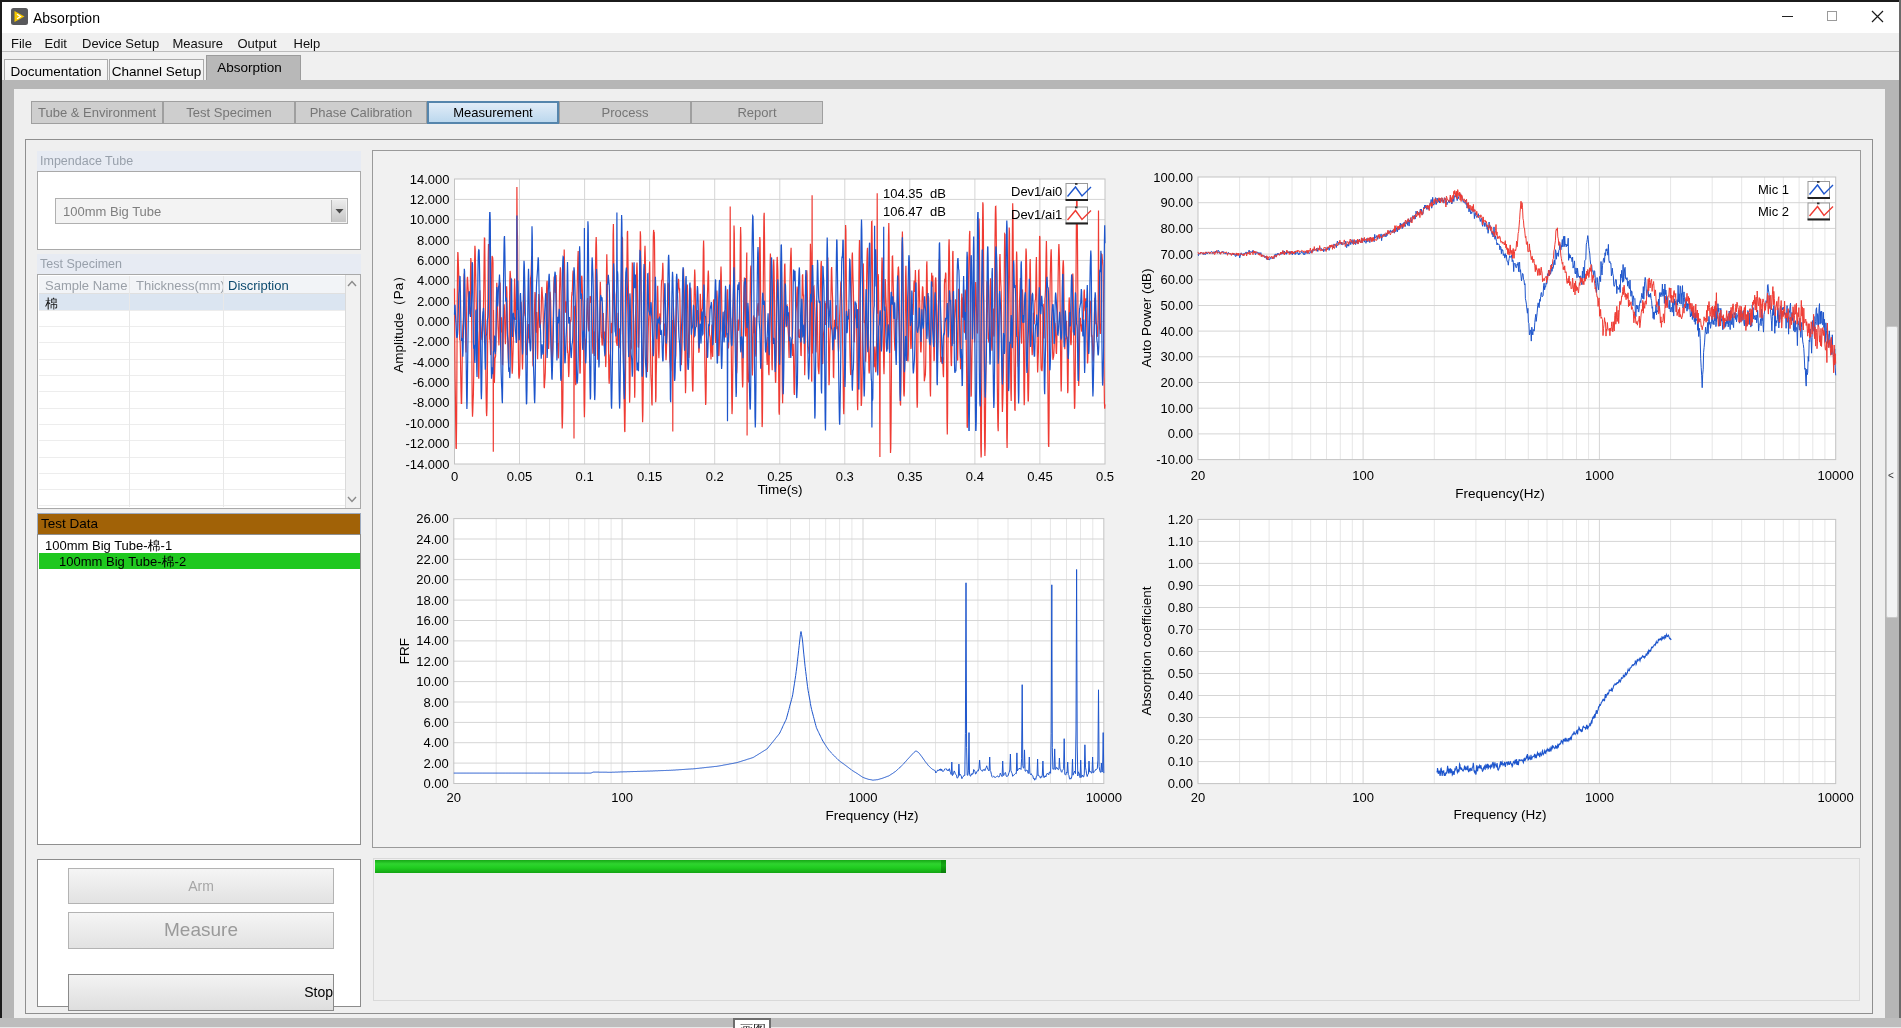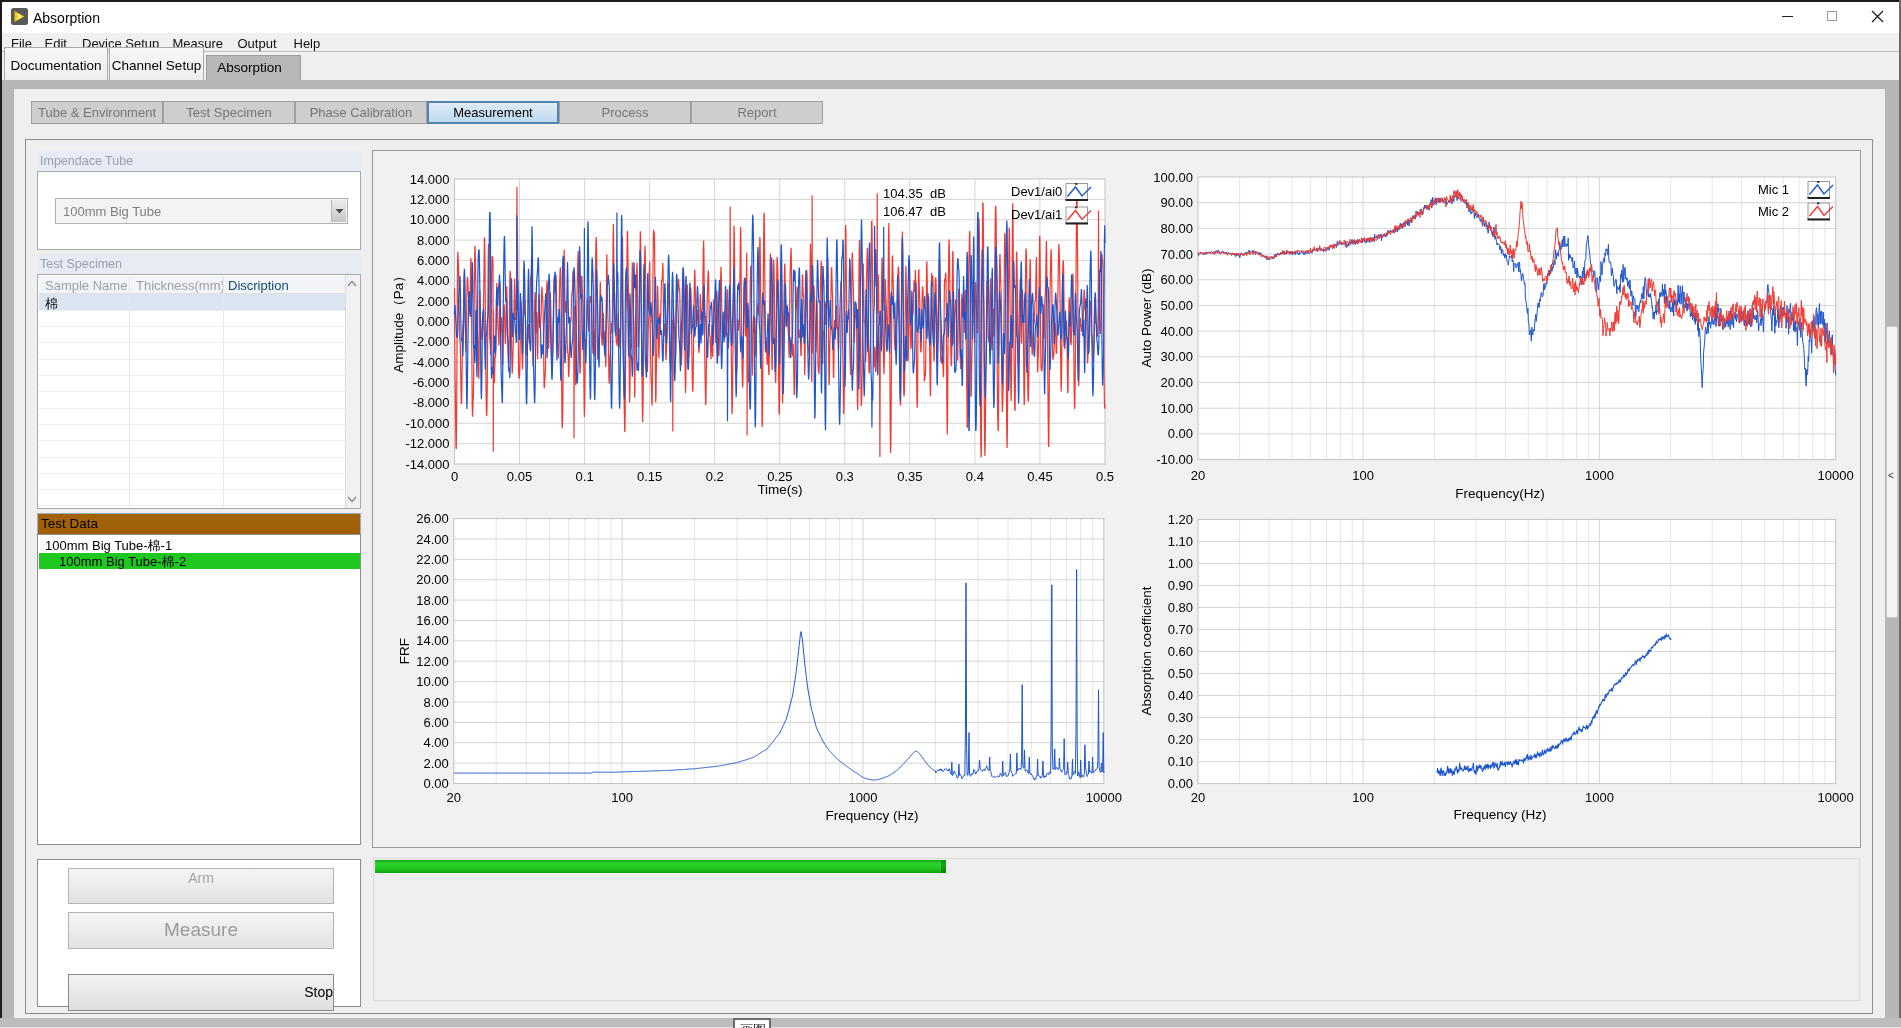--- a/index.html
+++ b/index.html
@@ -2,21 +2,21 @@
 <html><head><meta charset="utf-8"><style>
 * { margin:0; padding:0; box-sizing:border-box; }
 html,body { width:1901px; height:1028px; overflow:hidden; }
 body { font-family:"Liberation Sans", sans-serif; background:#b6b6b6; position:relative; }
 .abs { position:absolute; }
 .titlebar { left:2px; top:2px; width:1897px; height:31px; background:#fff; }
 .menubar { left:2px; top:33px; width:1897px; height:18px; background:#f0f0f0; }
 .menubar span { position:absolute; top:2.5px; font-size:13px; color:#101010; }
 .menuline { left:2px; top:51px; width:1897px; height:1px; background:#bcbcbc; }
 .tabstrip { left:2px; top:52px; width:1897px; height:28px; background:#f0f0f0; }
-.mtab { position:absolute; top:47px; height:34px; background:linear-gradient(#f7f7f7,#eeeeee); border:1px solid #aaaaaa; border-bottom:none; font-size:13.5px; color:#000; text-align:center; padding-top:10px; }
+.mtab { position:absolute; top:59px; height:34px; background:linear-gradient(#f7f7f7,#eeeeee); border:1px solid #aaaaaa; border-bottom:none; font-size:13.5px; color:#000; text-align:center; padding-top:4px; }
 .mtab.sel { top:55px; height:25px; background:#b8b8b8; border-color:#9b9b9b; padding-top:4px; }
 .wborder { position:absolute; background:#1b1b1b; }
 .page { left:2px; top:80px; width:1897px; height:939px; background:#b6b6b6; }
 .outerpanel { left:14px; top:89px; width:1871px; height:930px; background:#efefef; }
 .frame { left:25px; top:139px; width:1848px; height:875px; border:1px solid #8f8f8f; }
 .itab { position:absolute; top:101px; height:23px; background:#cecece; border:1px solid #9f9f9f; color:#767676; font-size:13px; text-align:center; padding-top:3px; }
 .itab.sel { background:linear-gradient(#e1ecf7,#bcd8ee); border:2px solid #5585ac; color:#000; padding-top:2px; }
 .hdr { position:absolute; background:#e7ebf3; font-size:12.5px; color:#98a0ab; padding:3px 0 0 3px; }
 .whitebox { position:absolute; background:#fff; border:1px solid #a9a9a9; }
 text { fill:#000; font-family:"Liberation Sans", sans-serif; }
@@ -103,21 +103,21 @@
   <svg style="position:absolute;right:1px;bottom:3px" width="14" height="12">
       <path d="M3 4 L7 8.5 L11 4" stroke="#8a8a8a" stroke-width="1.4" fill="none"></path>
     </svg>
 </div>
 <div class="abs" style="left:37px;top:513px;width:324px;height:21px;background:#a16207;border:1px solid #9daABF;border-bottom:none;font-size:13.5px;color:#000;padding:2px 0 0 3px">Test Data</div>
 <div class="whitebox" style="left:37px;top:534px;width:324px;height:311px;border-color:#8f8f8f">
   <div style="position:absolute;left:1px;top:2px;width:321px;height:16px;font-size:13px;color:#000;padding-left:6px">100mm Big Tube-棉-1</div>
   <div style="position:absolute;left:1px;top:18px;width:321px;height:16px;background:#1fc81f;font-size:13px;color:#000;padding-left:20px">100mm Big Tube-棉-2</div>
 </div>
 <div class="whitebox" style="left:37px;top:859px;width:324px;height:148px;border-color:#8c8c8c"></div>
-<div class="abs" style="left:68px;top:868px;width:266px;height:36px;background:linear-gradient(#f5f5f5,#e2e2e2);border:1px solid #b3b3b3;text-align:center;font-size:14px;color:#a6a6a6;padding-top:1px">Arm</div>
+<div class="abs" style="left:68px;top:868px;width:266px;height:36px;background:linear-gradient(#f5f5f5,#e2e2e2);border:1px solid #b3b3b3;text-align:center;font-size:14px;color:#a6a6a6;padding-top:9px">Arm</div>
 <div class="abs" style="left:68px;top:912px;width:266px;height:37px;background:linear-gradient(#f5f5f5,#e2e2e2);border:1px solid #b3b3b3;text-align:center;font-size:19px;color:#9a9a9a;padding-top:6px">Measure</div>
 <div class="abs" style="left:68px;top:974px;width:266px;height:37px;background:linear-gradient(#f3f3f3,#dedede);border:1px solid #8a8a8a;text-align:right;font-size:14px;color:#000;padding-top:9px">Stop</div>
 
 <div class="abs" style="left:372px;top:150px;width:1489px;height:698px;background:#f1f1f1;border:1px solid #9a9a9a"></div>
 <div class="abs" style="left:373px;top:858px;width:1487px;height:143px;background:#efefef;border:1px solid #d9d9d9"></div>
 <div class="abs" style="left:375px;top:860px;width:571px;height:13px;background:linear-gradient(#17a817 0%,#2fd42f 30%,#20cc20 60%,#12a412 100%);"></div>
 <div class="abs" style="left:941px;top:860px;width:5px;height:13px;background:linear-gradient(#0f8f0f,#15a915 40%,#0a7d0a)"></div>
 
 <svg class="abs" style="left:0;top:0" width="1901" height="1028" viewBox="0 0 1901 1028">
 <rect x="454.5" y="179.0" width="650.5" height="285.0" fill="#fff"></rect>

